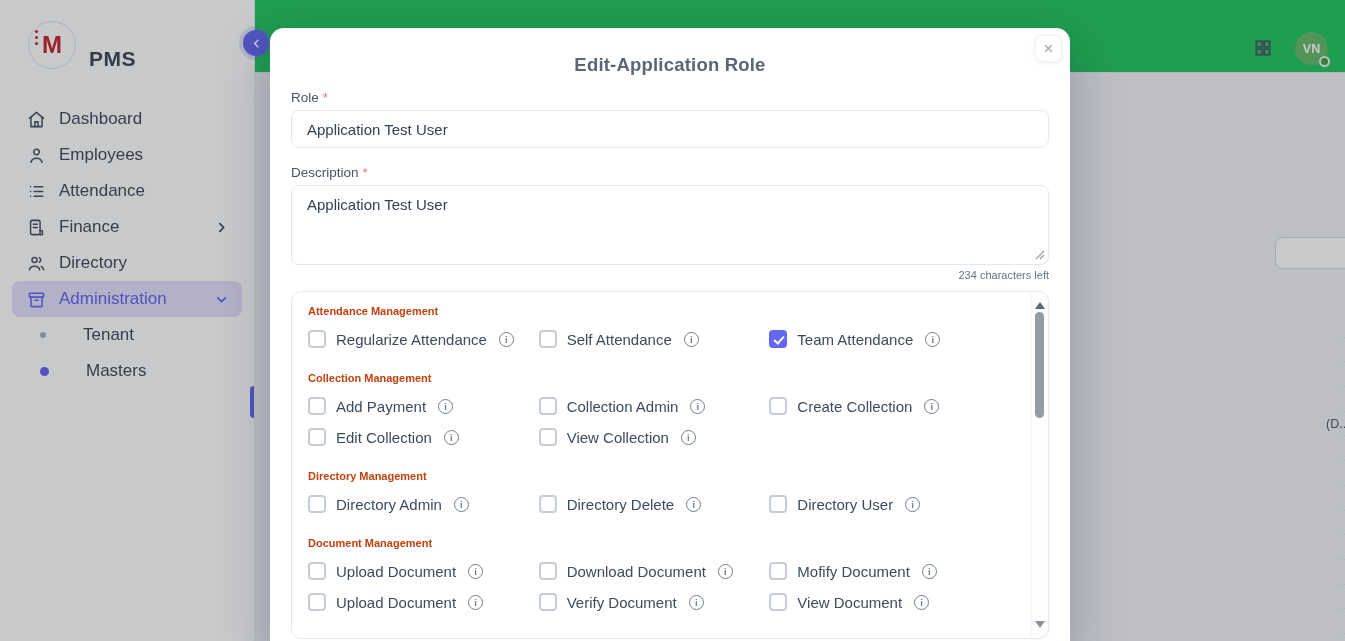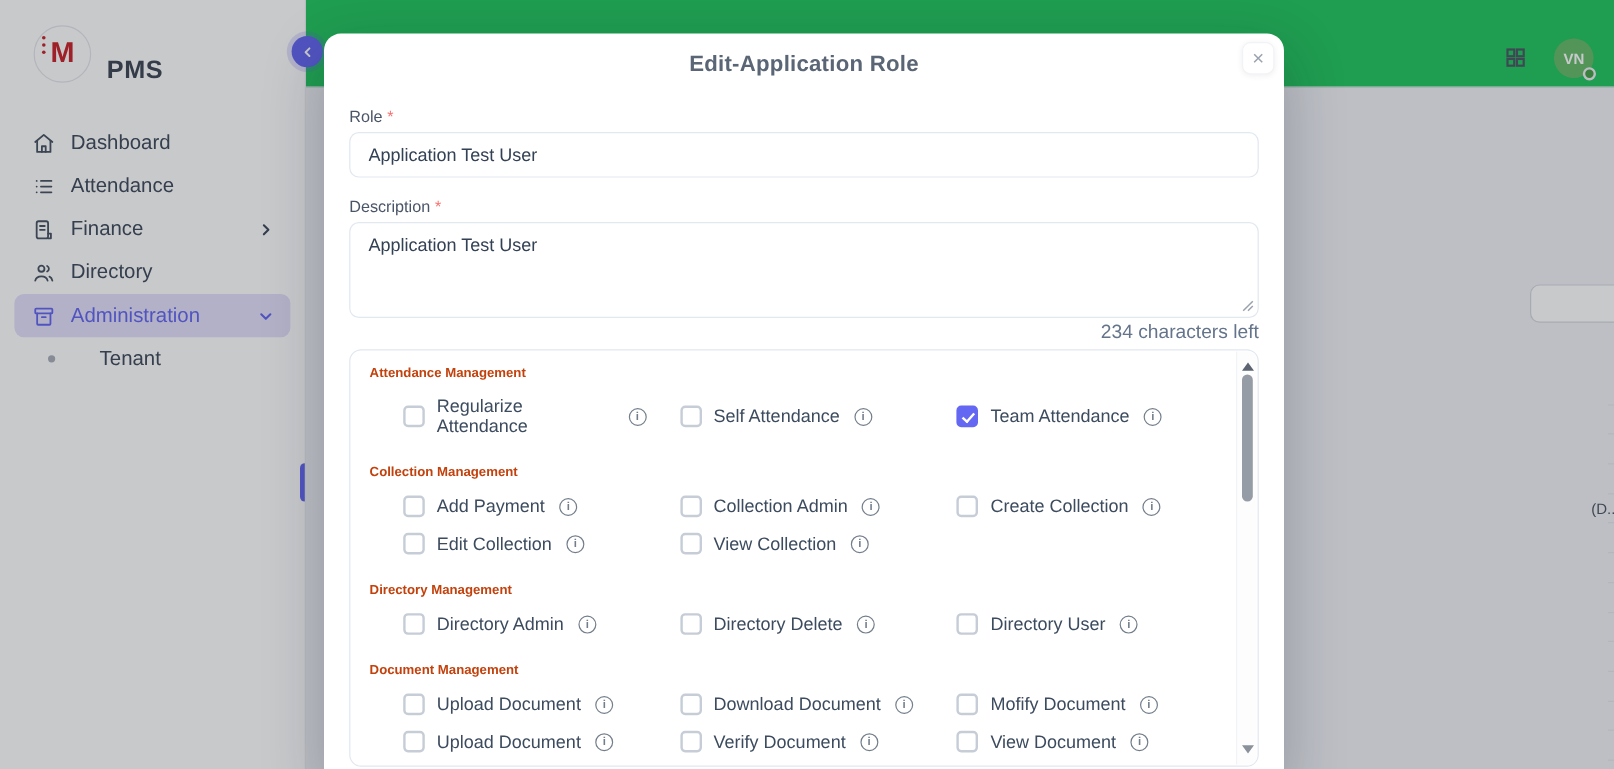--- a/index.html
+++ b/index.html
@@ -43,36 +43,36 @@
   .bg-search { position:absolute; left:1020px; top:164px; width:92px; height:32px; background:#fff; border:1px solid #d4d8de; border-radius:8px; }
   .bg-rows { position:absolute; left:1085px; top:240px; width:215px; }
   .bg-row { position:relative; height:24.7px; border-bottom:1px solid #e4e6eb; display:flex; align-items:center; justify-content:flex-end; gap:12px; padding-right:19px; }
   .bg-row .row-frag { position:absolute; left:-14px; top:5px; font-size:12.5px; color:#4b5563; }
 
   
   #overlay { position:absolute; inset:0; background:rgba(23,28,38,0.24); z-index:10; }
 
   
   .modal { position:absolute; left:270px; top:28px; width:800px; height:620px; background:#ffffff; border-radius:14px 14px 0 0; z-index:20; padding:0 21px; box-shadow:0 18px 50px rgba(15,23,42,.25); }
-  .modal-title { padding-top:14px; height:44px; text-align:center; font-size:18.5px; font-weight:700; color:#5a6676; letter-spacing:.2px; }
+  .modal-title { padding-top:26px; height:44px; text-align:center; font-size:18.5px; font-weight:700; color:#5a6676; letter-spacing:.2px; }
   .modal-close { position:absolute; top:7px; right:8px; width:27px; height:27px; border-radius:7px; background:#fff; border:1px solid #f1f3f6; box-shadow:0 1px 5px rgba(0,0,0,.07); color:#9aa3ad; font-size:17px; line-height:1; display:flex; align-items:center; justify-content:center; cursor:pointer; }
 
   .field-label { margin-top:18px; font-size:13.5px; color:#4a5568; height:14px; display:flex; align-items:center; }
   .req { color:#f87171; margin-left:4px; }
   .text-input { margin-top:6px; width:100%; height:38px; border:1px solid #e2e8f0; border-radius:8px; padding:0 15px; font-size:15px; color:#334155; font-family:inherit; outline:none; background:#fff; }
   .desc-label { margin-top:17px; }
   .textarea-wrap { position:relative; margin-top:6px; }
   .text-area { width:100%; height:80px; border:1px solid #e2e8f0; border-radius:8px; padding:10px 15px; font-size:15px; color:#334155; font-family:inherit; resize:none; outline:none; display:block; }
   .resize-grip { position:absolute; right:4px; bottom:5px; width:10px; height:10px; color:#98a1ad; }
-  .chars-left { margin-top:4px; text-align:right; font-size:16px; color:#64748b; height:14px; }
+  .chars-left { margin-top:4px; text-align:right; font-size:11px; color:#64748b; height:14px; }
 
   .perm-panel { position:relative; margin-top:8px; height:348px; border:1px solid #e2e8f0; border-radius:10px; overflow:hidden; padding:13px 48px 0 16px; }
   .perm-section-title { font-size:11px; font-weight:700; color:#c2410c; margin-bottom:13px; }
   .perm-grid { display:grid; grid-template-columns:repeat(3,1fr); row-gap:13px; margin-bottom:24px; }
-  .perm-option { display:flex; align-items:center; gap:10px; font-size:15px; color:#3c4b5e;margin-left:28px; }
+  .perm-option { display:flex; align-items:center; gap:10px; font-size:15px; color:#3c4b5e; }
   .cb { width:18px; height:18px; flex:0 0 18px; border:2px solid #c6cdd7; border-radius:4px; background:#fff; position:relative; cursor:pointer; }
   .cb.checked { background:#6467f2; border-color:#6467f2; }
   .cb.checked::after { content:""; position:absolute; left:5px; top:2px; width:4px; height:8px; border:solid #fff; border-width:0 2px 2px 0; transform:rotate(42deg); }
   .info-ic { width:15px; height:15px; flex:0 0 15px; border:1.3px solid #737e8b; border-radius:50%; color:#737e8b; font-size:9.5px; font-weight:700; display:flex; align-items:center; justify-content:center; margin-left:2px; }
 
   .scrollbar { position:absolute; top:1px; right:1px; bottom:1px; width:17px; border-left:1px solid #f1f3f6; background:#fdfdfe; }
   .sb-arrow { position:absolute; left:4px; width:0; height:0; border-left:5px solid transparent; border-right:5px solid transparent; }
   .sb-up { top:9px; border-bottom:7px solid #5b6470; }
   .sb-down { bottom:9px; border-top:7px solid #8a919b; }
   .sb-thumb { position:absolute; left:4px; top:19px; width:9px; height:106px; border-radius:5px; background:#959ca6; cursor:grab; }
@@ -97,20 +97,29 @@
               <path d="M3 10.5 12 3l9 7.5"></path>
               <path d="M5 9.5V21h14V9.5"></path>
               <path d="M10 21v-6h4v6"></path>
             </svg>
           </span>
           <span class="ni-label">Dashboard</span>
         </div>
         <div class="nav-item">
           <span class="ni-icon">
             <svg viewBox="0 0 24 24" fill="none" stroke="currentColor" stroke-width="1.9" stroke-linecap="round" stroke-linejoin="round">
+              <circle cx="12" cy="7.5" r="3.5"></circle>
+              <path d="M5 20.5c.8-3.4 3.6-5 7-5s6.2 1.6 7 5"></path>
+            </svg>
+          </span>
+          <span class="ni-label">Employees</span>
+        </div>
+        <div class="nav-item">
+          <span class="ni-icon">
+            <svg viewBox="0 0 24 24" fill="none" stroke="currentColor" stroke-width="1.9" stroke-linecap="round" stroke-linejoin="round">
               <line x1="9" y1="6" x2="20" y2="6"></line>
               <line x1="9" y1="12" x2="20" y2="12"></line>
               <line x1="9" y1="18" x2="20" y2="18"></line>
               <path d="M4.5 6h.01M4.5 12h.01M4.5 18h.01"></path>
             </svg>
           </span>
           <span class="ni-label">Attendance</span>
         </div>
         <div class="nav-item">
           <span class="ni-icon">
@@ -150,20 +159,24 @@
           <span class="ni-label">Administration</span>
           <span class="ni-chevron">
             <svg viewBox="0 0 24 24" fill="none" stroke="currentColor" stroke-width="3.2" stroke-linecap="round" stroke-linejoin="round">
               <polyline points="5 9 12 16 19 9"></polyline>
             </svg>
           </span>
         </div>
         <div class="nav-item sub">
           <span class="dot "></span>
           <span class="ni-label">Tenant</span>
+        </div>
+        <div class="nav-item sub">
+          <span class="dot dot-active"></span>
+          <span class="ni-label">Masters</span>
         </div>
       </div>
   </div>
 
   <div class="topbar">
     <span class="grid-icon"><svg viewBox="0 0 24 24" fill="none" stroke="currentColor" stroke-width="2.4">
           <rect x="3" y="3" width="7.5" height="7.5"></rect>
           <rect x="13.5" y="3" width="7.5" height="7.5"></rect>
           <rect x="3" y="13.5" width="7.5" height="7.5"></rect>
           <rect x="13.5" y="13.5" width="7.5" height="7.5"></rect>

